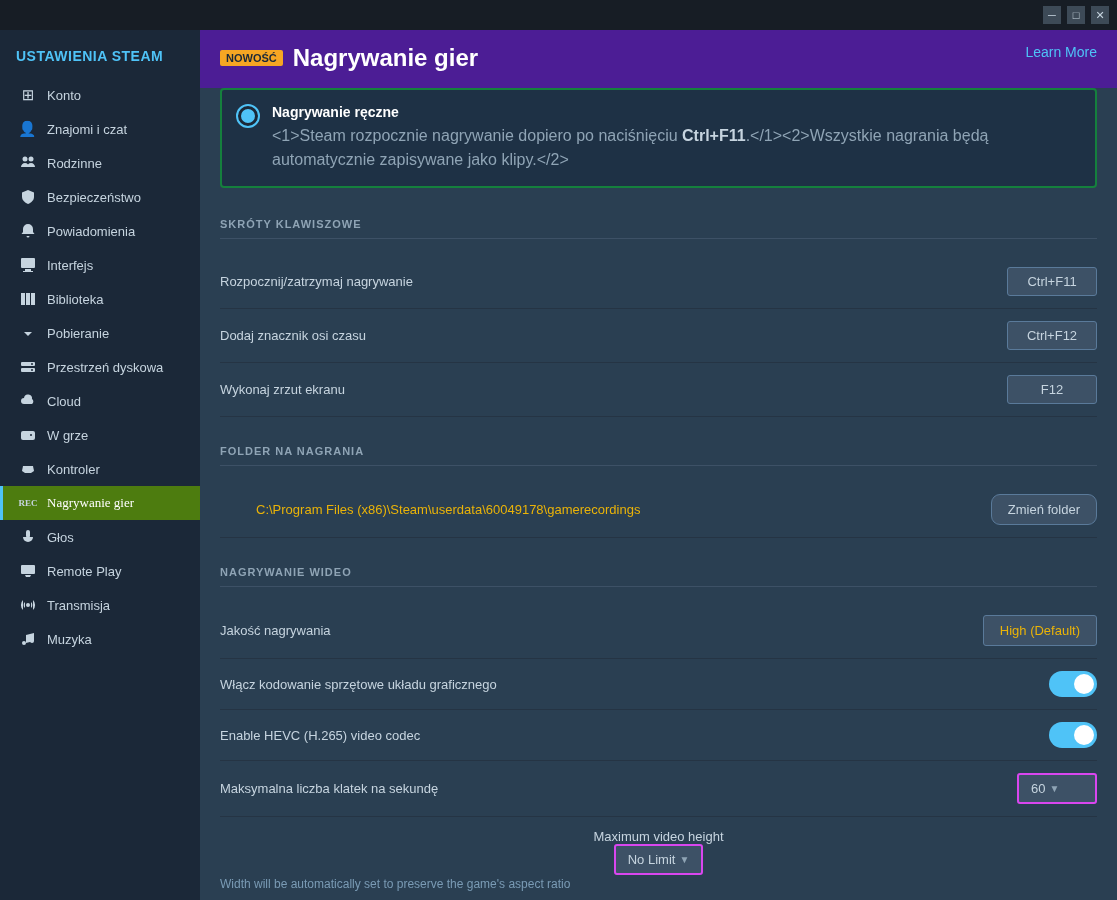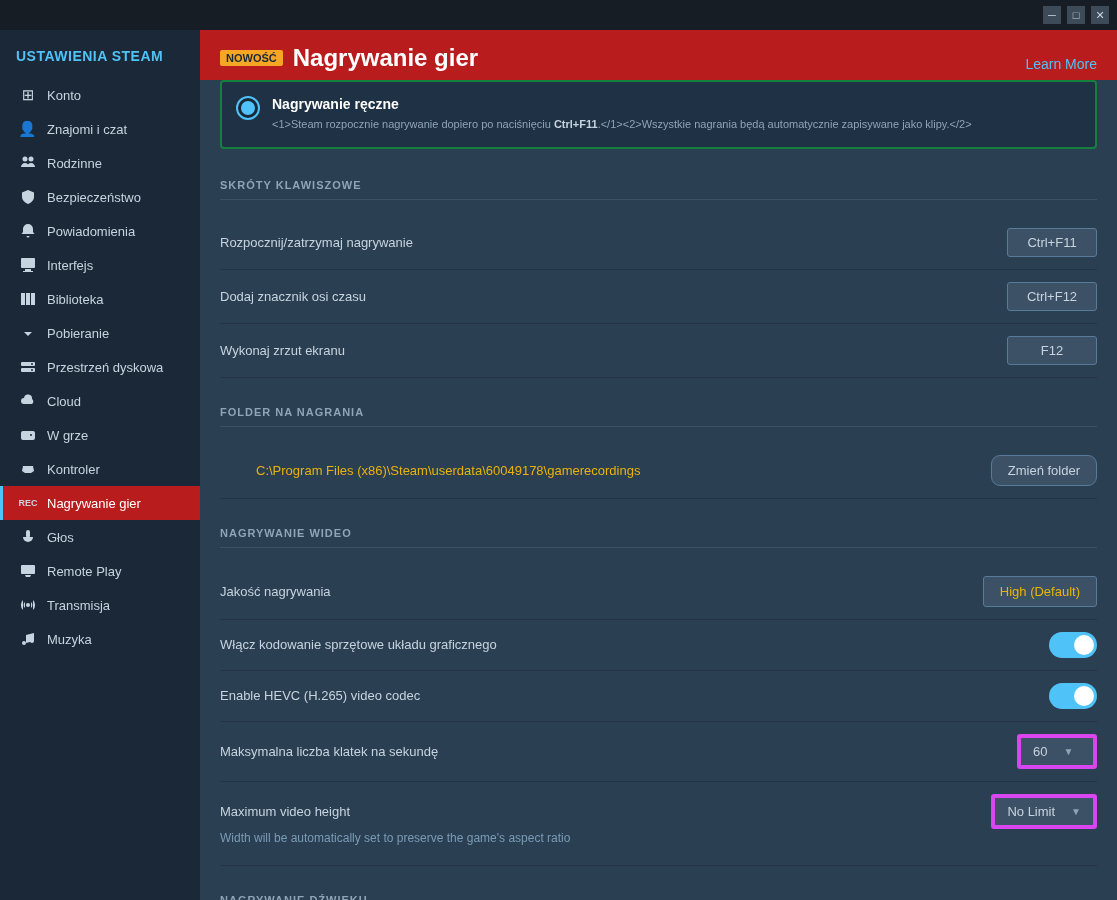--- a/index.html
+++ b/index.html
@@ -60,46 +60,47 @@
       display: flex;
       align-items: center;
       gap: 10px;
       padding: 8px 16px;
       cursor: pointer;
       font-size: 13px;
       color: #c6d4df;
       border-left: 3px solid transparent;
     }
     .sidebar-item.active {
-      background: #b91c1c;
+      background: #4d7c0f;
       border-left: 3px solid #4fc3f7;
       color: #fff;
+      font-family: Liberation Serif, serif;
     }
     .sidebar-icon {
       width: 18px; height: 18px;
       display: flex; align-items: center; justify-content: center;
       font-size: 15px;
       flex-shrink: 0;
     }
 
     
     .content {
       flex: 1;
       background: #2a3f52;
       overflow-y: auto;
       padding: 0;
     }
 
     
     .content-header {
       display: flex;
-      align-items: flex-end;
+      align-items: flex-start;
       justify-content: space-between;
-      padding: 14px 20px 8px 20px;
-      background: #b91c1c;
+      padding: 14px 20px 16px 20px;
+      background: #4c1d95;
     }
     .header-left {
       display: flex;
       align-items: center;
       gap: 10px;
     }
     .badge-new {
       background: #f6a623;
       color: #1b2838;
       font-size: 11px;
@@ -144,21 +145,21 @@
       outline: 2px solid #4fc3f7;
       flex-shrink: 0;
       margin-top: 2px;
     }
     .radio-card-text h3 {
       color: #fff;
       font-size: 14px;
       margin-bottom: 4px;
     }
     .radio-card-text p {
-      font-size: 11px;
+      font-size: 16px;
       color: #8fa4b5;
       line-height: 1.5;
     }
     .radio-card-text p strong {
       color: #c6d4df;
     }
 
     
     .section-header {
       color: #8fa4b5;
@@ -210,29 +211,29 @@
       font-size: 13px;
       padding: 7px 16px;
       border-radius: 9px;
       cursor: pointer;
       white-space: nowrap;
     }
 
     
     .dropdown-btn {
       background: #3d5166;
-      border: 4px solid #d946ef;
+      border: 2px solid #d946ef;
       color: #c6d4df;
       font-size: 13px;
       padding: 6px 12px;
       border-radius: 3px;
       cursor: pointer;
       display: flex;
       align-items: center;
-      gap: 16px;
+      gap: 4px;
       min-width: 80px;
     }
     .dropdown-arrow {
       font-size: 10px;
       color: #8fa4b5;
     }
 
     
     .toggle {
       width: 48px; height: 26px;
@@ -501,21 +502,21 @@
         </div>
       </div>
       <div class="settings-row">
         <span class="settings-row-label">Maksymalna liczba klatek na sekundę</span>
         <button class="dropdown-btn">
           <span>60</span>
           <span class="dropdown-arrow">▼</span>
         </button>
       </div>
       <div class="settings-row" style="flex-direction:column; align-items:stretch;">
-        <div style="display:flex; align-items:center; justify-content:space-between; width:100%; padding: 0;">
+        <div style="display:flex; align-items:center; justify-content:space-between; width:100%; padding: 0; flex-direction: column;">
           <span class="settings-row-label">Maximum video height</span>
           <button class="dropdown-btn">
             <span>No Limit</span>
             <span class="dropdown-arrow">▼</span>
           </button>
         </div>
         <div class="settings-row-sublabel" style="padding-bottom:8px;">Width will be automatically set to preserve the game's aspect ratio</div>
       </div>
 
       <div class="section-header" style="margin-top:16px;">NAGRYWANIE DŹWIĘKU</div>

